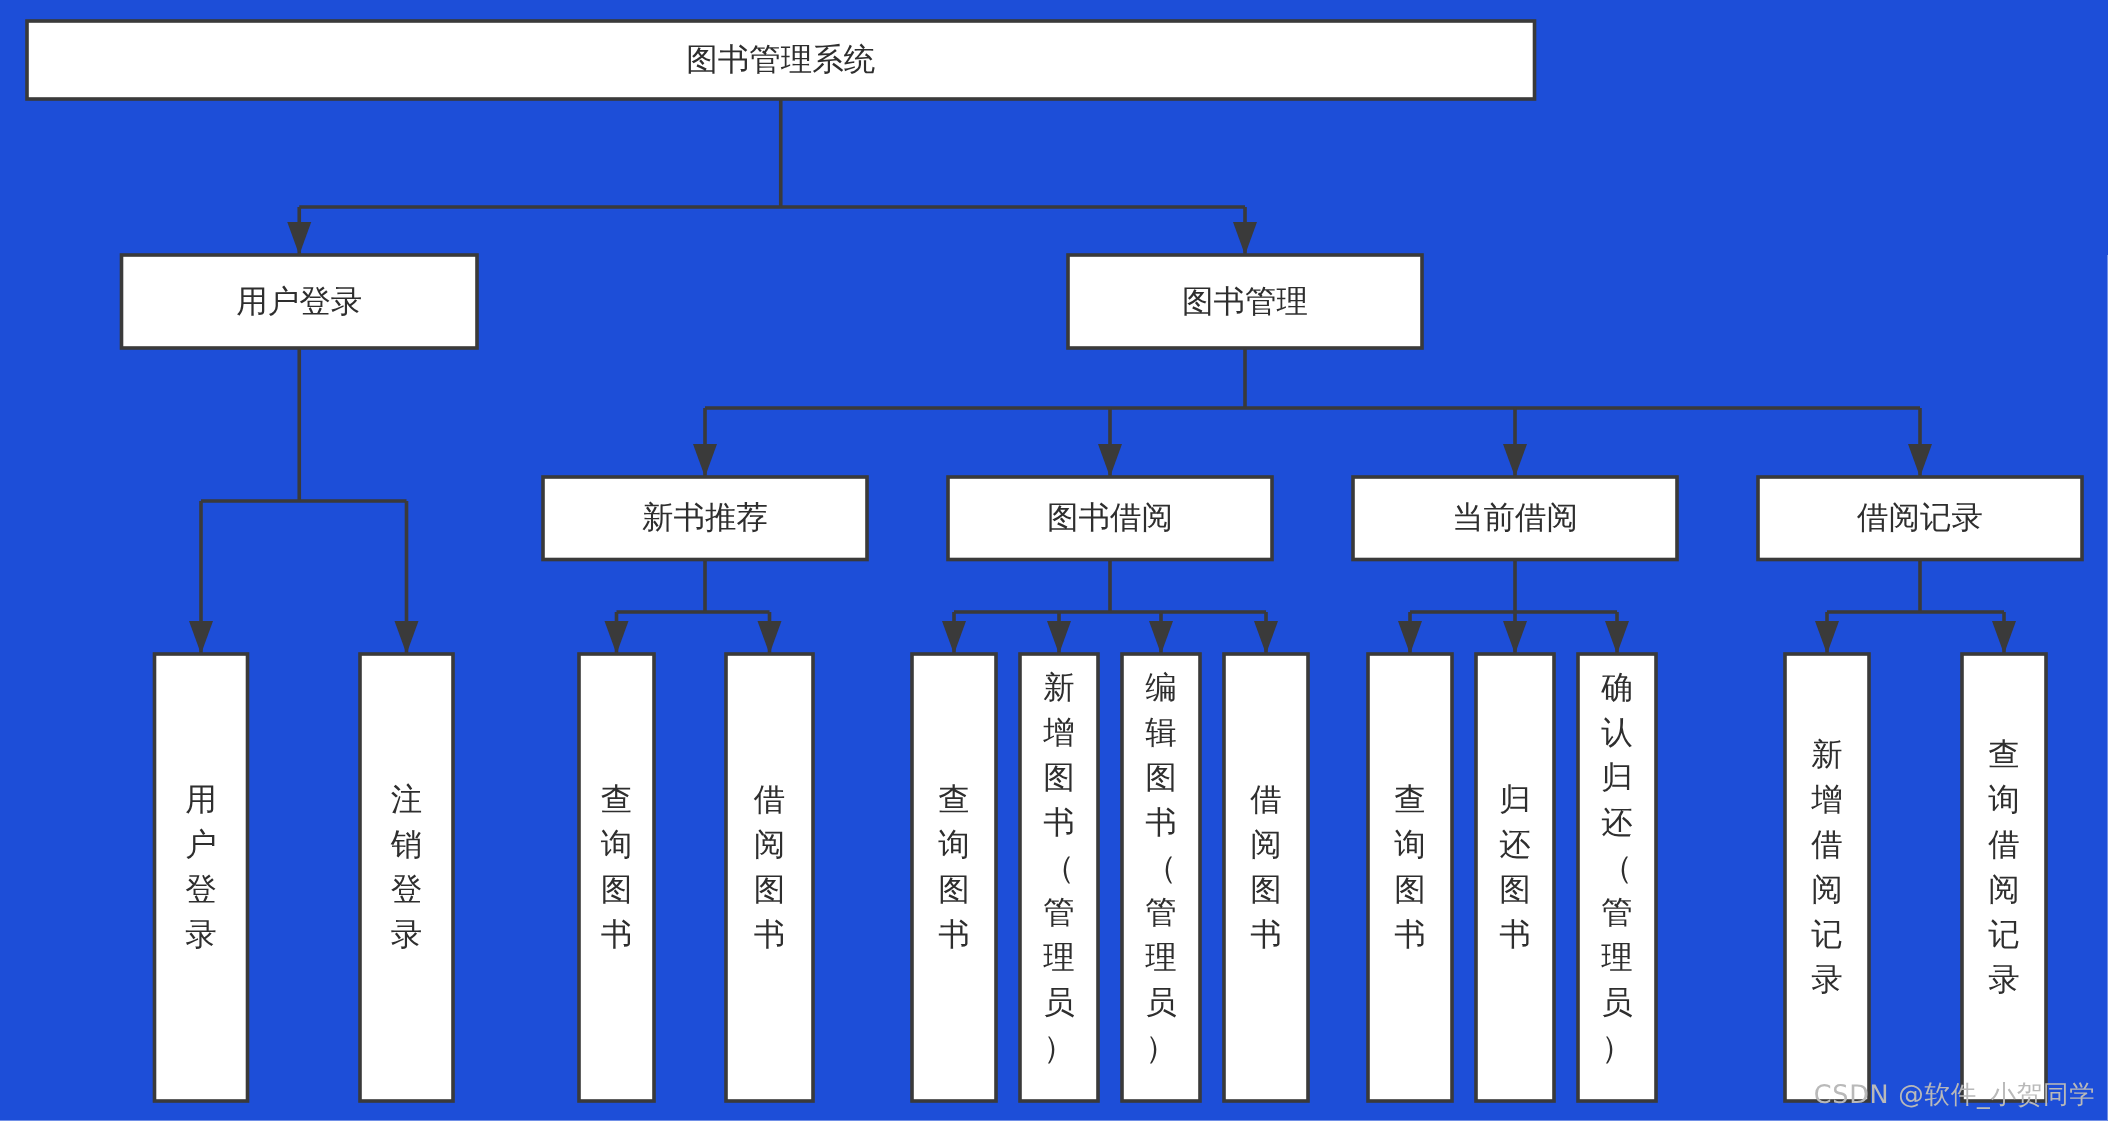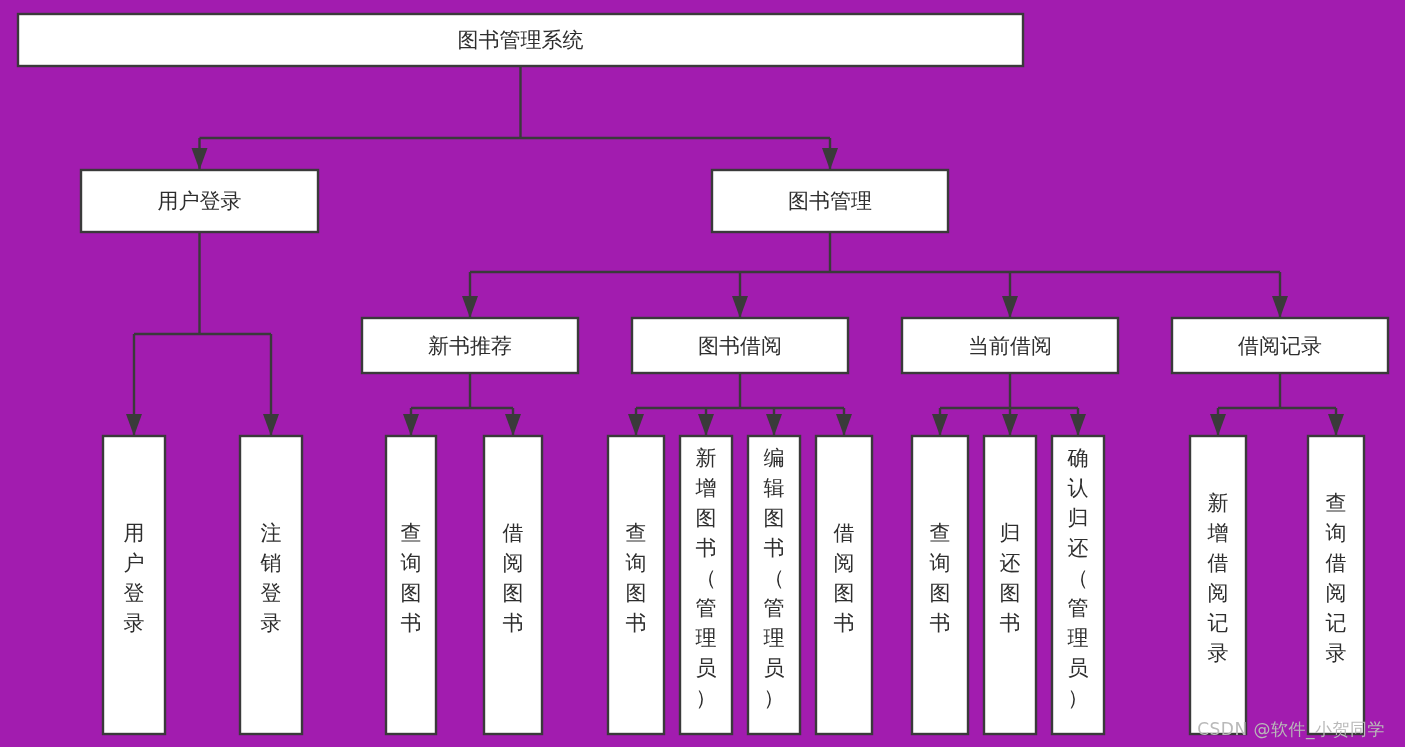--- a/index.html
+++ b/index.html
@@ -10,21 +10,21 @@
   body {
     width: 1405px;
     height: 747px;
     font-family: "DejaVu Sans", "Liberation Sans", sans-serif;
     overflow: hidden;
   }
   #diagram-root {
     position: relative;
     width: 1405px;
     height: 747px;
-    background: #a21caf;
+    background: #1d4ed8;
   }
   svg.tree-canvas {
     position: absolute;
     left: 0;
     top: 0;
     width: 1405px;
     height: 747px;
     display: block;
   }
   .node-box {
@@ -51,21 +51,21 @@
     stroke-width: 2.4;
     fill: none;
     stroke-linecap: butt;
   }
   .arrow-head {
     fill: #3a3a3a;
     stroke: none;
   }
   .watermark {
     position: absolute;
-    right: 20px;
+    right: 8px;
     bottom: 6px;
     font-family: "DejaVu Sans", "Liberation Sans", sans-serif;
     font-size: 17px;
     color: #b9b9b9;
     letter-spacing: 0.5px;
     user-select: none;
     pointer-events: none;
     white-space: nowrap;
   }
 </style>

